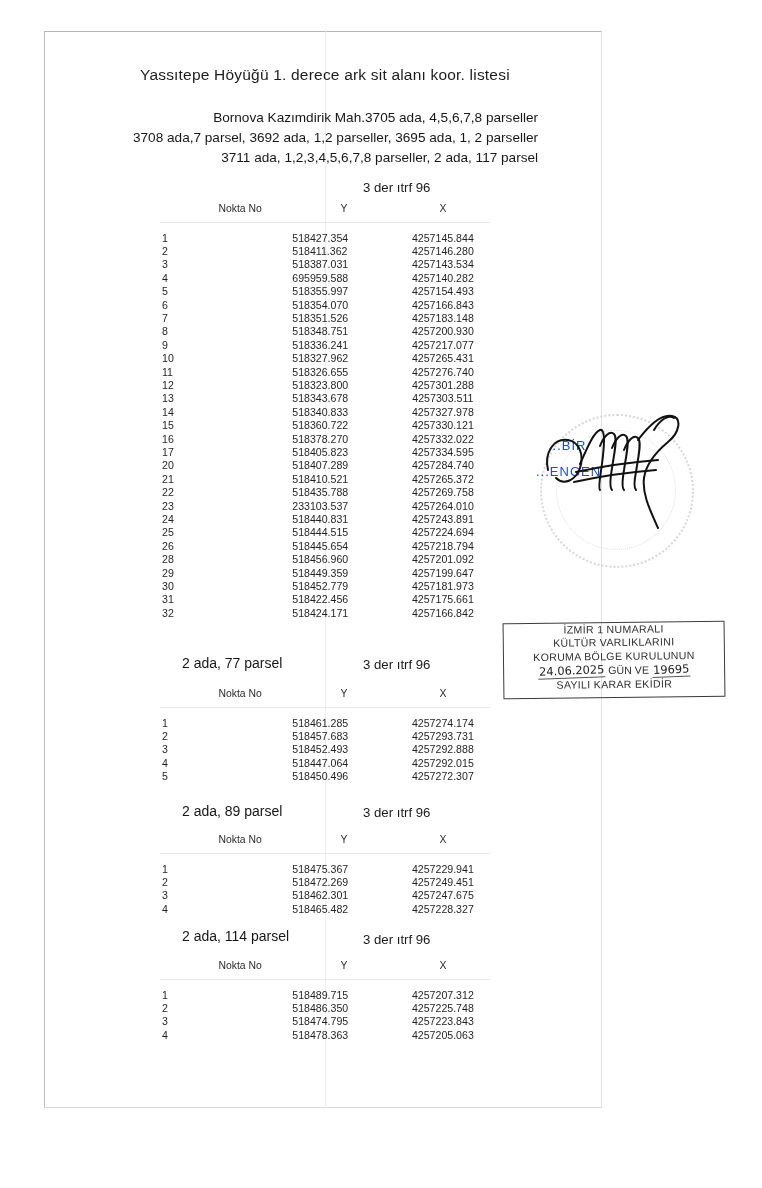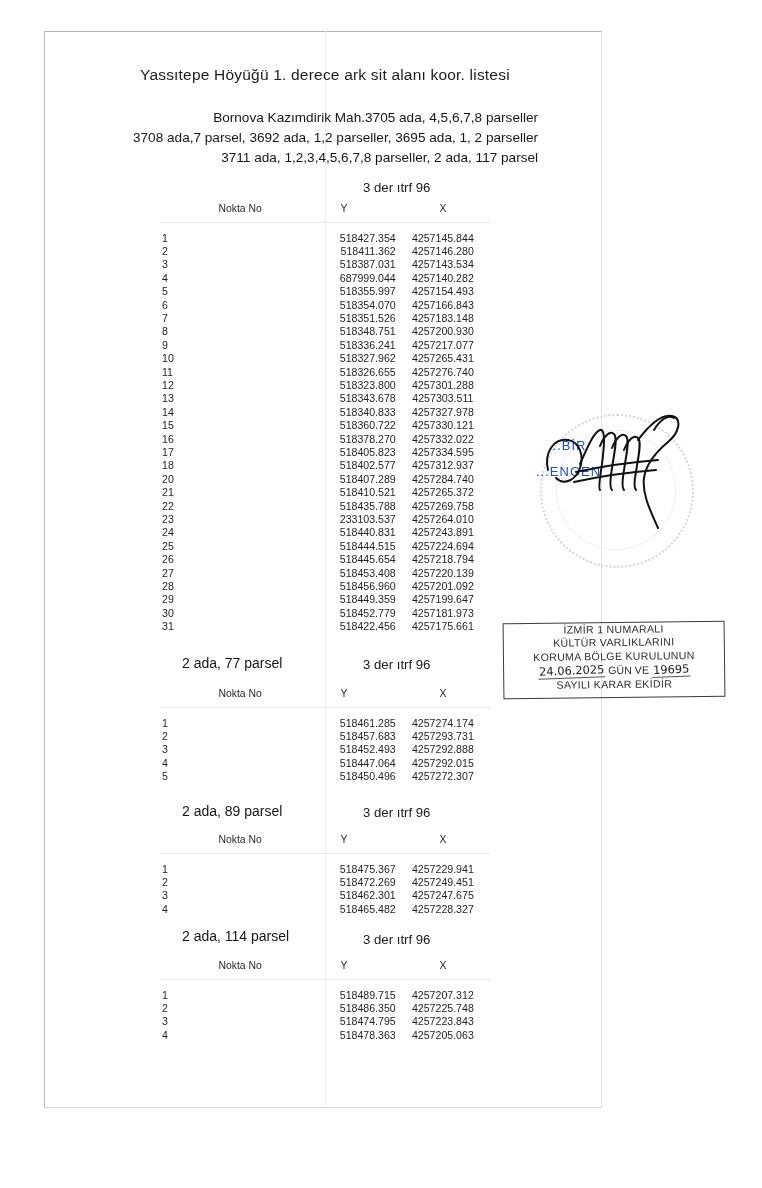--- a/index.html
+++ b/index.html
@@ -99,21 +99,21 @@
   .coord-table tr.rule-row td {
     height: 6px;
     padding: 0;
     border-bottom: 1px solid #e8e8e8;
   }
   .coord-table td {
     padding: 0.5px 0;
     line-height: 12.4px;
   }
   .coord-table td.c-no { text-align: left; padding-left: 2px; }
-  .coord-table td.c-y  { text-align: right; margin-top: 20px; }
+  .coord-table td.c-y  { text-align: left; margin-top: 20px; }
   .coord-table td.c-x  { text-align: center; }
   .spacer-row td { height: 8px; padding: 0; }
 
   
   .stamp-box {
     position: absolute;
     left: 503px;
     top: 622px;
     width: 222px;
     height: 76px;
@@ -233,21 +233,21 @@
           <td class="c-y">518411.362</td>
           <td class="c-x">4257146.280</td>
         </tr>
         <tr>
           <td class="c-no">3</td>
           <td class="c-y">518387.031</td>
           <td class="c-x">4257143.534</td>
         </tr>
         <tr>
           <td class="c-no">4</td>
-          <td class="c-y">687999.044</td>
+          <td class="c-y">695959.588</td>
           <td class="c-x">4257140.282</td>
         </tr>
         <tr>
           <td class="c-no">5</td>
           <td class="c-y">518355.997</td>
           <td class="c-x">4257154.493</td>
         </tr>
         <tr>
           <td class="c-no">6</td>
           <td class="c-y">518354.070</td>
@@ -302,25 +302,20 @@
           <td class="c-no">16</td>
           <td class="c-y">518378.270</td>
           <td class="c-x">4257332.022</td>
         </tr>
         <tr>
           <td class="c-no">17</td>
           <td class="c-y">518405.823</td>
           <td class="c-x">4257334.595</td>
         </tr>
         <tr>
-          <td class="c-no">18</td>
-          <td class="c-y">518402.577</td>
-          <td class="c-x">4257312.937</td>
-        </tr>
-        <tr>
           <td class="c-no">20</td>
           <td class="c-y">518407.289</td>
           <td class="c-x">4257284.740</td>
         </tr>
         <tr>
           <td class="c-no">21</td>
           <td class="c-y">518410.521</td>
           <td class="c-x">4257265.372</td>
         </tr>
         <tr>
@@ -342,43 +337,43 @@
           <td class="c-no">25</td>
           <td class="c-y">518444.515</td>
           <td class="c-x">4257224.694</td>
         </tr>
         <tr>
           <td class="c-no">26</td>
           <td class="c-y">518445.654</td>
           <td class="c-x">4257218.794</td>
         </tr>
         <tr>
-          <td class="c-no">27</td>
-          <td class="c-y">518453.408</td>
-          <td class="c-x">4257220.139</td>
-        </tr>
-        <tr>
           <td class="c-no">28</td>
           <td class="c-y">518456.960</td>
           <td class="c-x">4257201.092</td>
         </tr>
         <tr>
           <td class="c-no">29</td>
           <td class="c-y">518449.359</td>
           <td class="c-x">4257199.647</td>
         </tr>
         <tr>
           <td class="c-no">30</td>
           <td class="c-y">518452.779</td>
           <td class="c-x">4257181.973</td>
         </tr>
         <tr>
           <td class="c-no">31</td>
           <td class="c-y">518422.456</td>
           <td class="c-x">4257175.661</td>
+        </tr>
+        <tr>
+          <td class="c-no">32</td>
+          <td class="c-y">518424.171</td>
+          <td class="c-x">4257166.842</td>
         </tr>
       </tbody>
   </table>
 
   <div class="sect-title" style="left:182px; top:655px;">2 ada, 77  parsel</div>
   <div class="datum" style="left:363px; top:657px;">3 der ıtrf 96</div>
 
   <table class="coord-table" style="left:160px; top:688px;">
     <thead>
       <tr>

